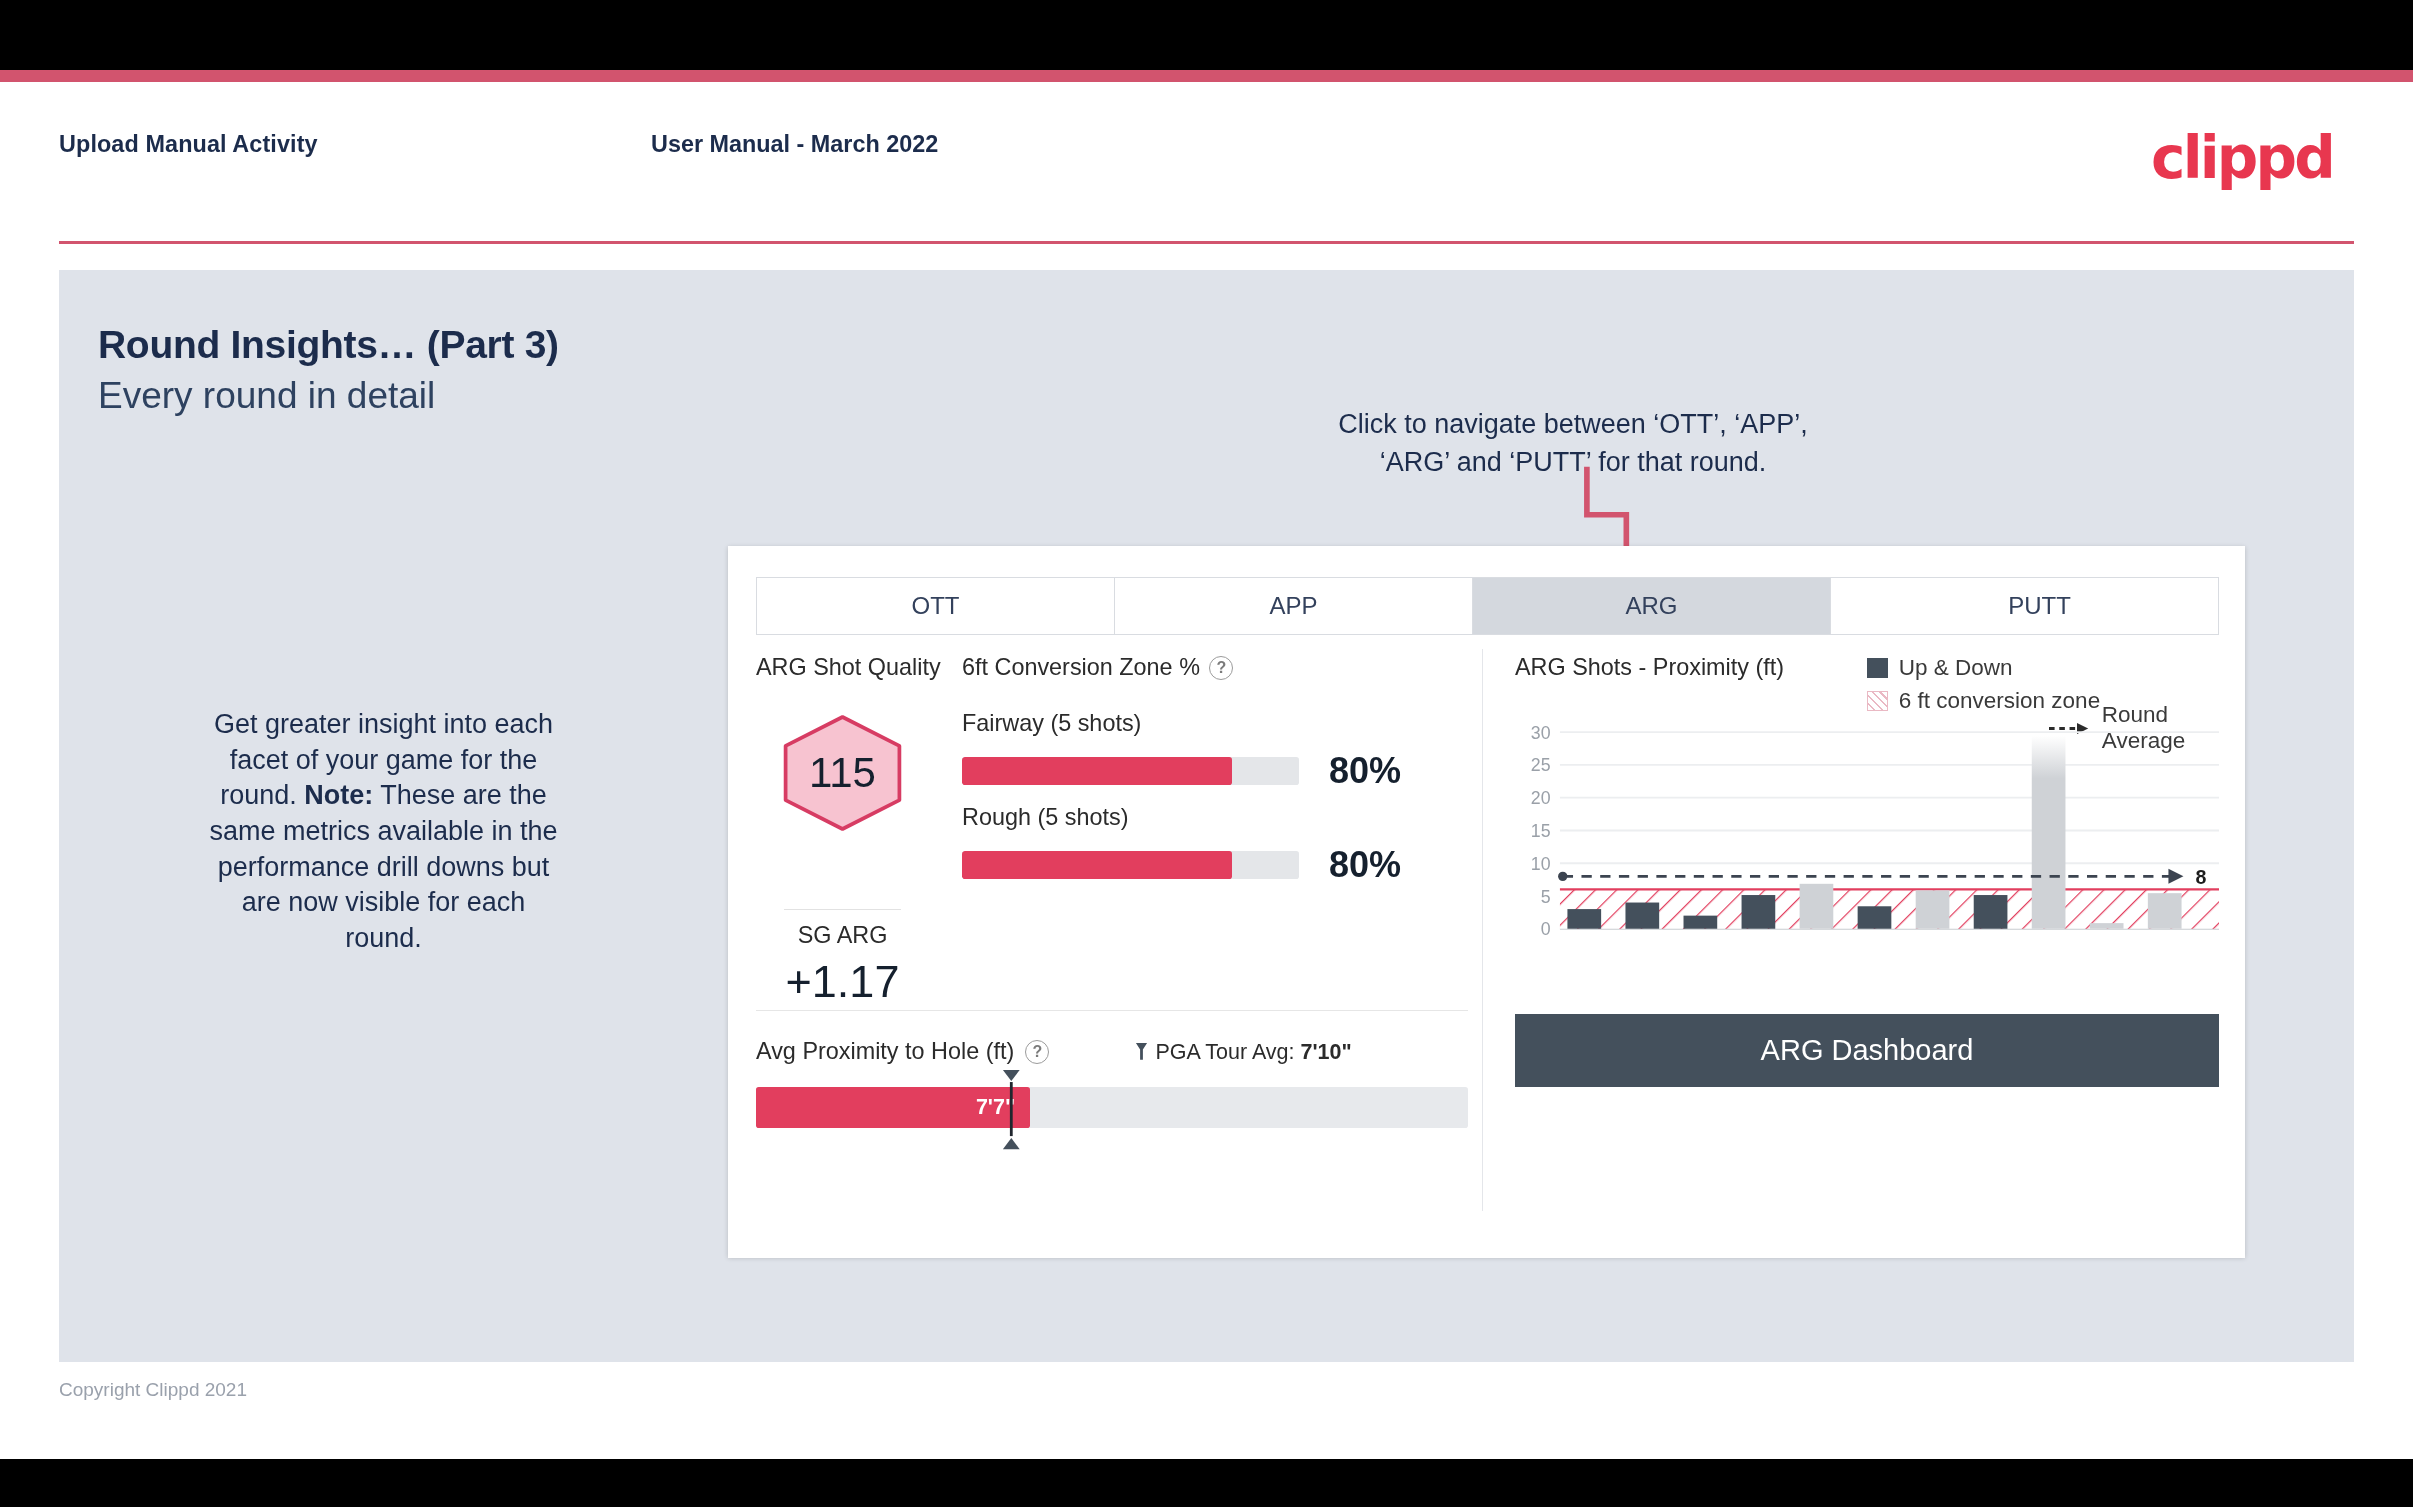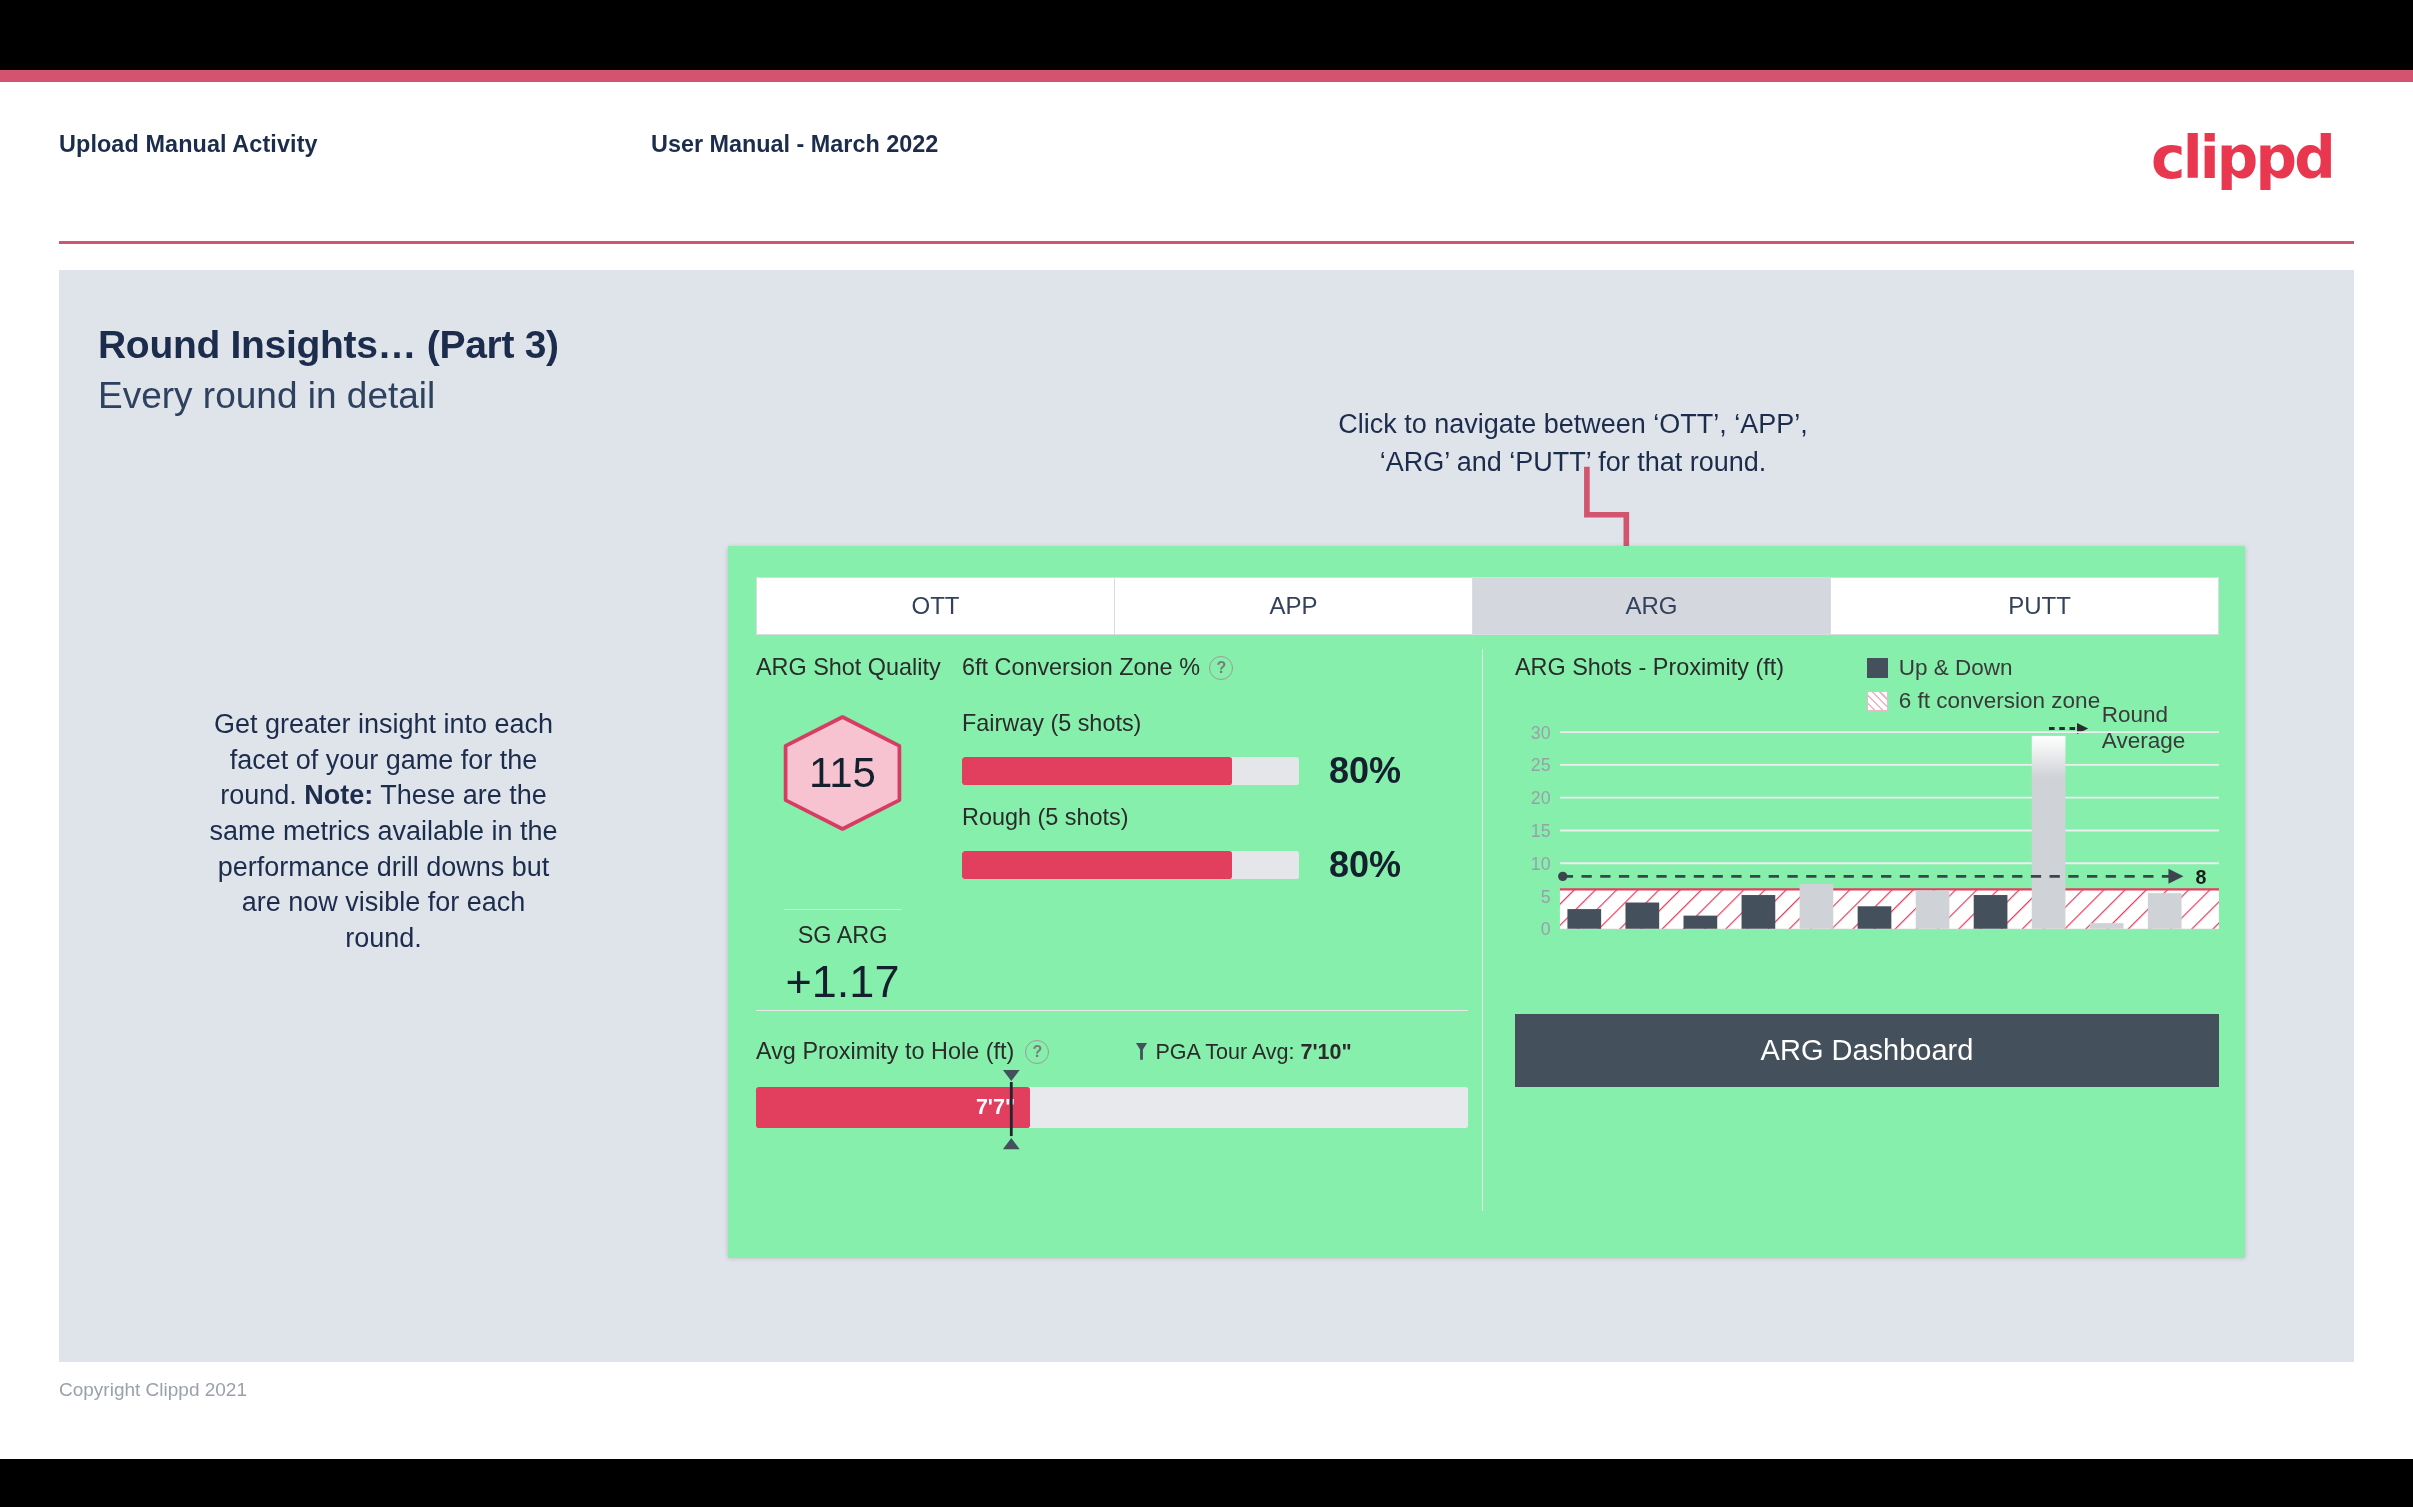--- a/index.html
+++ b/index.html
@@ -83,21 +83,21 @@
   .para b { font-weight: bold; }
   
   .copyr {
     position: absolute; left: 59px; top: 1379px;
     font-size: 19px; color: #9aa1ac;
   }
   
   .card {
     position: absolute; left: 728px; top: 546px;
     width: 1517px; height: 712px;
-    background: #86efac;
+    background: #ffffff;
     box-shadow: 0 0.9px 4.7px rgba(0,0,0,.18);
   }
   
   .tabs {
     position: absolute; left: 28px; top: 31px;
     width: 1463px; height: 58px;
     display: flex; border: 0.9px solid #d9dce1; background: #fff;
   }
   .tab {
     flex: 1 1 0; display: flex; align-items: center; justify-content: center;

